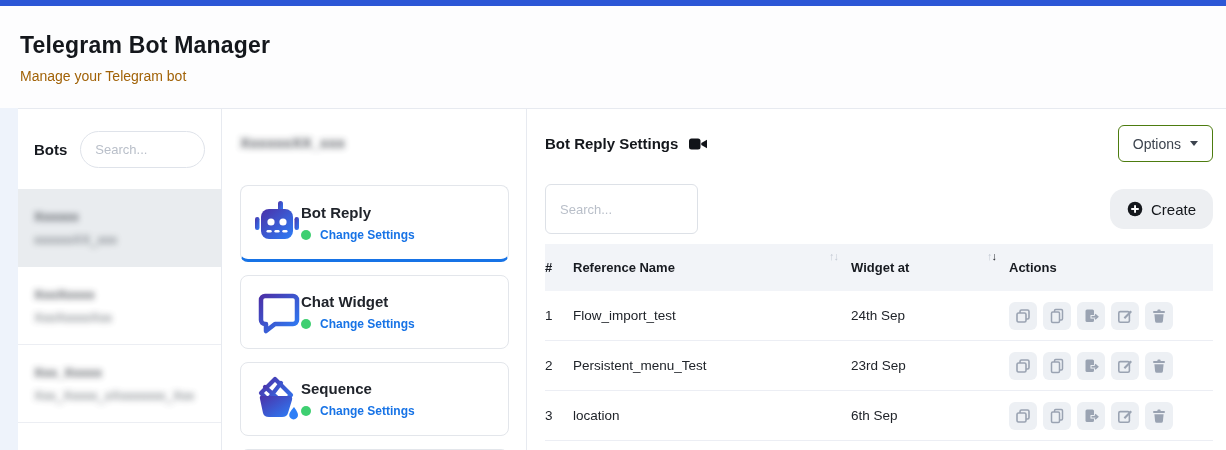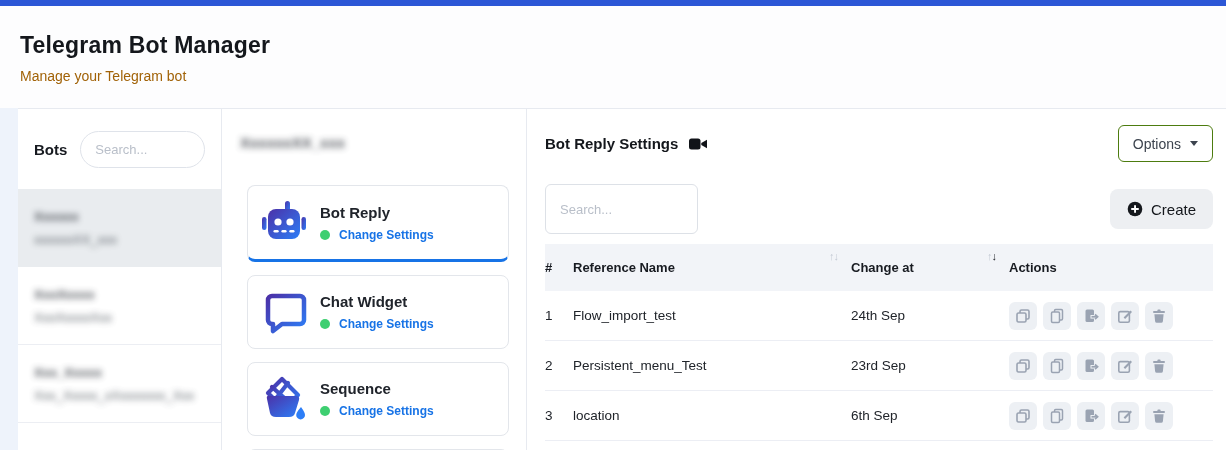--- a/index.html
+++ b/index.html
@@ -23,39 +23,39 @@
   .search-pill::placeholder { color:#b9bfc9; }
   .bot-item { height:78px; padding:12px 16px; display:flex; flex-direction:column; justify-content:center; gap:8px; border-bottom:1px solid #eceef3; cursor:pointer; }
   .bot-item.selected { background:#e9ecef; border-bottom:none; }
   .bot-name { font-weight:700; font-size:13px; color:#2c3139; }
   .bot-user { font-size:13px; color:#3c434c; }
   .masked { filter:blur(3px); opacity:.8; }
 
   
   .middle { width:305px; flex:0 0 305px; border-right:1px solid #e7eaf0; padding:24px 17px 0 18px; }
   .bot-title { font-size:15px; font-weight:700; color:#2c3139; line-height:20px; margin-bottom:32px; }
-  .feature-card { border:1px solid #e3e6eb; border-radius:8px; background:#fff; padding:12px; height:74px; display:flex; align-items:center; gap:12px; margin-bottom:13px; cursor:pointer;margin-left:7px; }
+  .feature-card { border:1px solid #e3e6eb; border-radius:8px; background:#fff; padding:12px; height:74px; display:flex; align-items:center; gap:0; margin-bottom:13px; cursor:pointer; }
   .feature-card.selected { border-bottom:3px solid #1773e6; height:77px; }
   .feature-icon { width:48px; height:48px; flex:0 0 48px; }
   .feature-title { font-size:15px; font-weight:600; color:#20242b; }
   .feature-sub { display:flex; align-items:center; gap:9px; margin-top:7px; }
   .status-dot { width:10px; height:10px; border-radius:50%; background:#3ecf71; }
   .change-link { font-size:12px; font-weight:700; color:#1773e6; cursor:pointer; }
 
   
   .rightpanel { flex:1; min-width:0; padding:16px 13px 8px 18px; }
   .panel-head { display:flex; justify-content:space-between; align-items:center; height:37px; }
   .panel-title-wrap { display:flex; align-items:center; gap:11px; }
   .panel-title { font-size:15px; font-weight:700; color:#14171c; }
   .btn-options { display:flex; align-items:center; gap:9px; background:#fff; border:1px solid #4d7c0f; border-radius:6px; height:37px; padding:0 14px; font-size:14px; color:#3c434e; font-family:inherit; cursor:pointer; }
   .caret-down { width:0; height:0; border-left:4.5px solid transparent; border-right:4.5px solid transparent; border-top:5px solid #3c434e; }
   .toolbar { display:flex; justify-content:space-between; align-items:center; margin-top:22px; }
   .search-box { width:153px; height:50px; border:1px solid #dde1e7; border-radius:6px; padding:0 14px; font-size:13px; color:#3a4049; outline:none; font-family:inherit; }
   .search-box::placeholder { color:#b9bfc9; }
-  .btn-create { display:flex; align-items:center; gap:8px; background:#edeff2; border:none; border-radius:8px; height:40px; padding:0 17px; font-size:15px; color:#14171c; font-family:inherit; cursor:pointer; }
+  .btn-create { display:flex; align-items:center; gap:8px; background:#edeff2; border:none; border-radius:14px; height:40px; padding:0 17px; font-size:15px; color:#14171c; font-family:inherit; cursor:pointer; }
 
   .table { margin-top:10px; }
   .tgrid { display:grid; grid-template-columns:28px 256px 22px 136px 22px 1fr; align-items:center; }
   .thead { background:#f2f4f8; height:47px; font-weight:700; font-size:13px; color:#181b21; }
   .sort-cell { align-self:start; padding-top:6px; font-size:11px; letter-spacing:-1px; color:#c4cad4; cursor:pointer; }
   .sort-cell .active { color:#1b1e24; }
   .trow { height:50px; border-bottom:1px solid #eceef4; font-size:13.5px; color:#20242a; }
   .actions-cell { display:flex; gap:6px; }
   .icon-btn { width:28px; height:28px; border-radius:6px; background:#edf0f4; border:none; display:flex; align-items:center; justify-content:center; cursor:pointer; }
 </style>
@@ -190,21 +190,21 @@
         </svg>
         <span>Create</span>
       </button>
     </div>
 
     <div class="table">
       <div class="tgrid thead">
         <span>#</span>
         <span>Reference Name</span>
         <span class="sort-cell"><span>↑</span><span>↓</span></span>
-        <span>Change at</span>
+        <span>Widget at</span>
         <span class="sort-cell"><span>↑</span><span class="active">↓</span></span>
         <span>Actions</span>
       </div>
 
       <div class="tgrid trow">
         <span>1</span>
         <span>Flow_import_test</span>
         <span></span>
         <span>24th Sep</span>
         <span></span>

